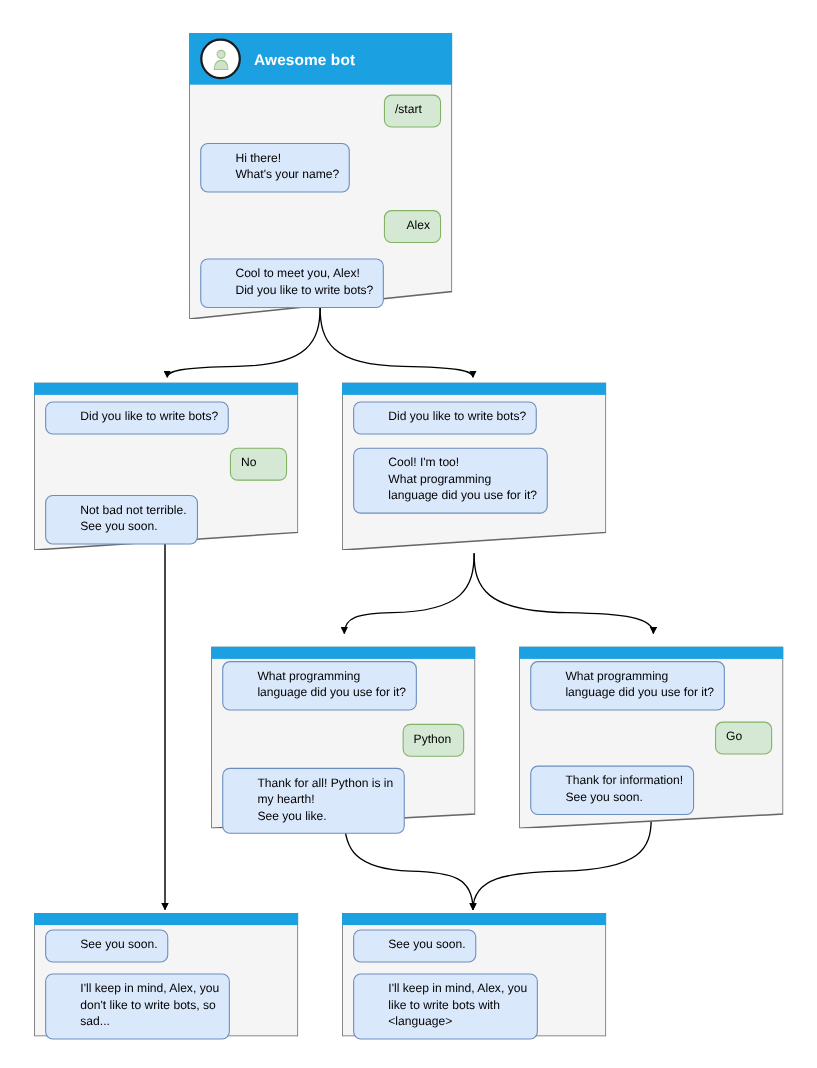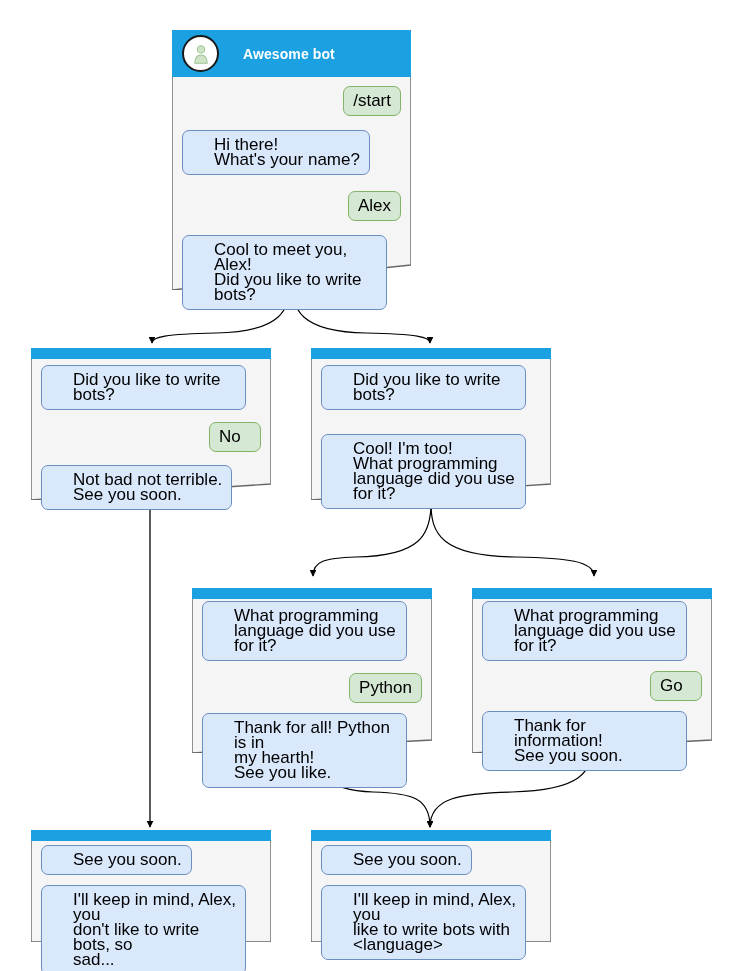--- a/index.html
+++ b/index.html
@@ -69,21 +69,21 @@
     box-sizing: border-box;
     display: flex;
     align-items: center;
     justify-content: center;
     flex: none;
   }
   .bot-title {
     color: #ffffff;
     font-size: 14px;
     font-weight: bold;
-    margin-left: 24px;
+    margin-left: 12px;
     letter-spacing: 0.1px;
   }
 
   .messages {
     position: absolute;
     left: 0;
     width: 100%;
     box-sizing: border-box;
   }
 
@@ -91,21 +91,21 @@
     display: flex;
     padding: 0 10px;
     margin-bottom: 10px;
   }
   .msg-row.bot { justify-content: flex-start; }
   .msg-row.user { justify-content: flex-end; }
 
   .bubble {
     border-radius: 7px;
     padding: 6px 9px 7px 9px;
-    font-size: 17px;
+    font-size: 11px;
     line-height: 15px;
     color: #000000;
     white-space: pre-line;
     box-sizing: border-box;
     max-width: 205px;
   }
   .bubble.bot {
     background: #dae8fc;
     border: 1px solid #6c8ebf;
     padding-left: 31px;
@@ -159,21 +159,21 @@
         <div class="bot-title">Awesome bot</div>
       </div>
       <div class="messages" style="top:56px;">
         <div class="msg-row user">
           <div class="bubble user">/start</div>
         </div>
         <div class="msg-row bot" style="margin-top:14px;">
           <div class="bubble bot">Hi there!
 What's your name?</div>
         </div>
-        <div class="msg-row user" style="margin-top:16px;">
+        <div class="msg-row user" style="margin-top:16px;text-align:right;">
           <div class="bubble user">Alex</div>
         </div>
         <div class="msg-row bot" style="margin-top:14px;">
           <div class="bubble bot">Cool to meet you, Alex!
 Did you like to write bots?</div>
         </div>
       </div>
     </div>
   </div>
 
@@ -201,21 +201,21 @@
   <div class="node" style="left:311px; top:348px; width:240px; height:152px;">
     <svg class="node-body-svg" viewBox="0 0 240 152" preserveAspectRatio="none">
       <polygon points="0,0 240,0 240,136 0,152" fill="#f5f5f5" stroke="#666666" stroke-width="1.4"></polygon>
     </svg>
     <div class="node-content">
       <div class="titlebar thin"></div>
       <div class="messages" style="top:17px;">
         <div class="msg-row bot">
           <div class="bubble bot">Did you like to write bots?</div>
         </div>
-        <div class="msg-row bot" style="margin-top:24px;">
+        <div class="msg-row bot" style="margin-top:12px;">
           <div class="bubble bot">Cool! I'm too!
 What programming
 language did you use for it?</div>
         </div>
       </div>
     </div>
   </div>
 
   <div class="node" style="left:192px; top:588px; width:240px; height:165px;">
     <svg class="node-body-svg" viewBox="0 0 240 165" preserveAspectRatio="none">

